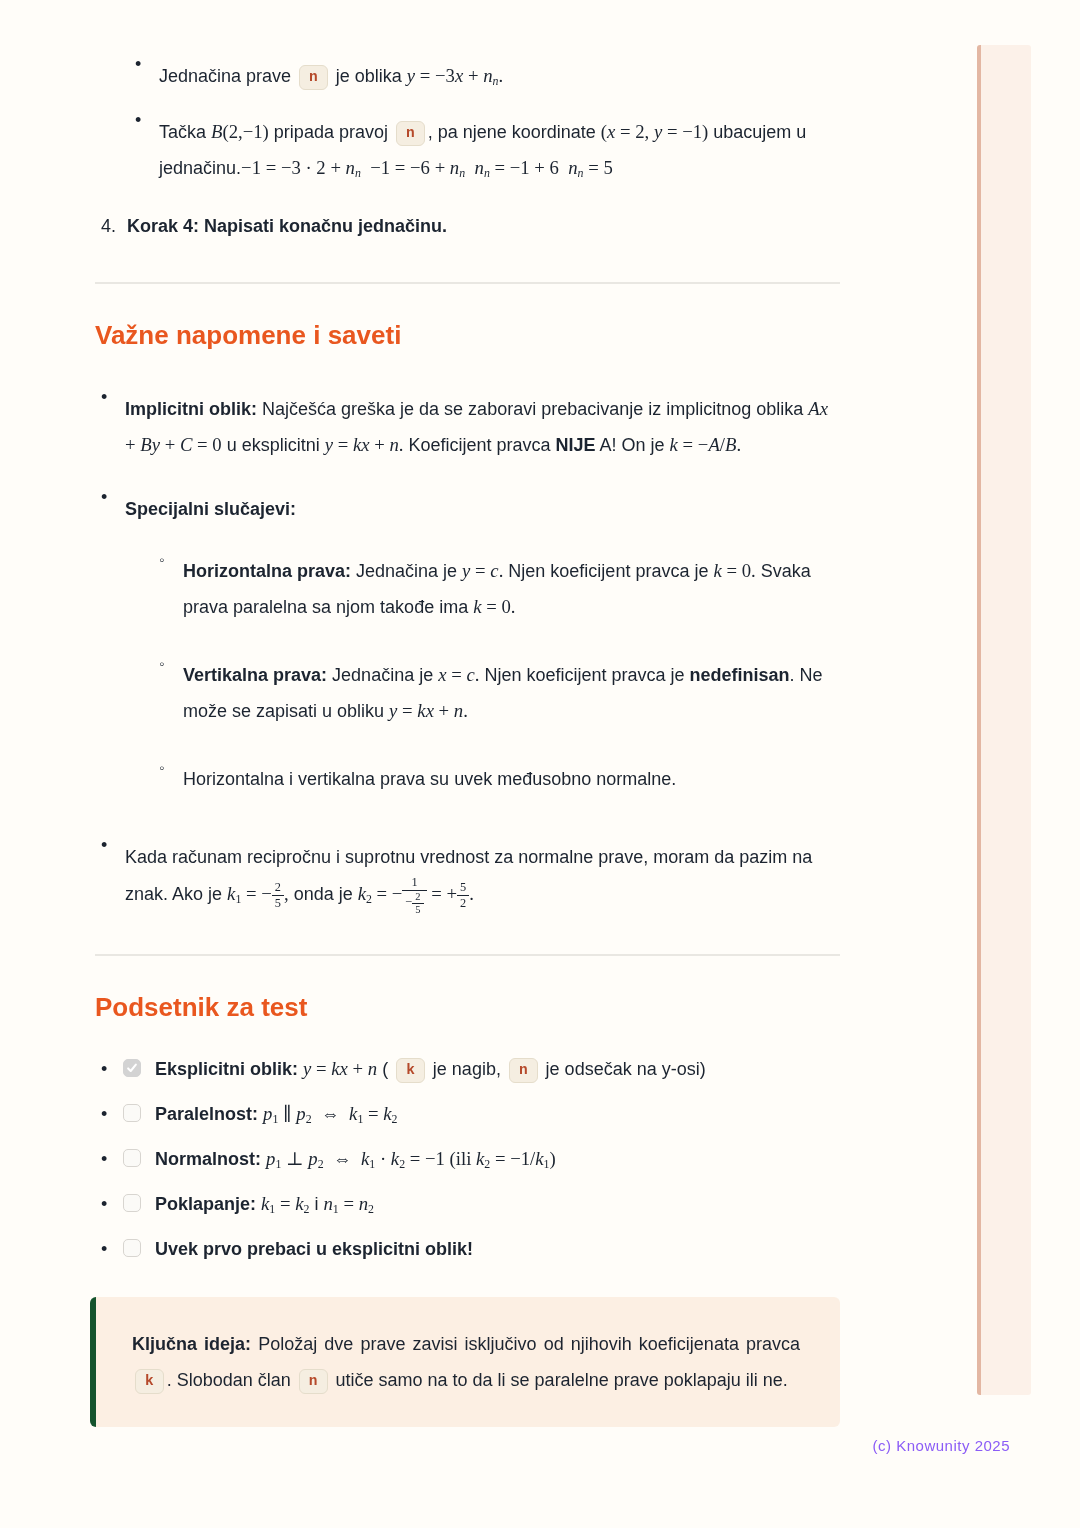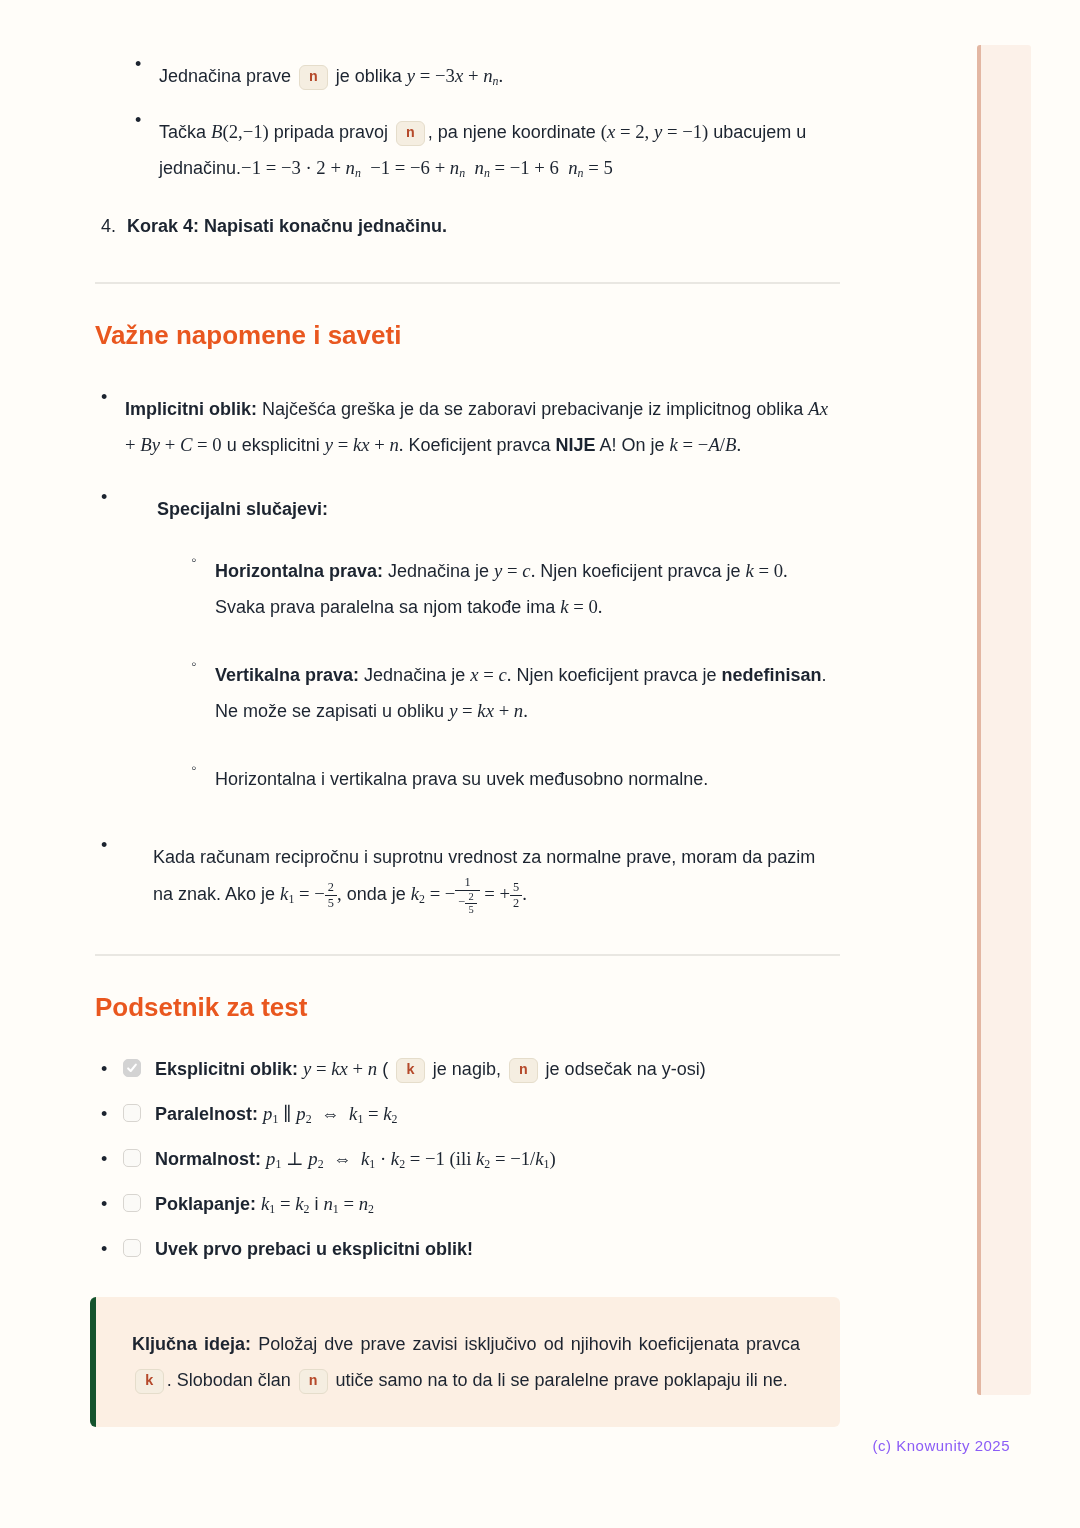--- a/index.html
+++ b/index.html
@@ -93,41 +93,41 @@
   </div>
 
   <hr class="divider">
 
   <h2>Važne napomene i saveti</h2>
   <div class="list-notes">
     <div class="li note-item">
       <span class="bullet"></span>
       <div class="txt"><span class="seg-b">Implicitni oblik:</span><span class="seg-t"> Najčešća greška je da se zaboravi prebacivanje iz implicitnog oblika </span><span class="seg-i">Ax</span><span class="seg-r"> + </span><span class="seg-i">By</span><span class="seg-r"> + </span><span class="seg-i">C</span><span class="seg-r"> = 0</span><span class="seg-t"> u eksplicitni </span><span class="seg-i">y</span><span class="seg-r"> = </span><span class="seg-i">kx</span><span class="seg-r"> + </span><span class="seg-i">n</span><span class="seg-r">.</span><span class="seg-t"> Koeficijent pravca </span><span class="seg-b">NIJE</span><span class="seg-t"> A! On je </span><span class="seg-i">k</span><span class="seg-r"> = −</span><span class="seg-i">A</span><span class="seg-r">/</span><span class="seg-i">B</span><span class="seg-r">.</span></div>
     </div>
-    <div class="li note-item" style="margin-bottom:4px;gap:32px;">
+    <div class="li note-item" style="margin-bottom:4px;">
       <span class="bullet"></span>
       <div class="txt">
         <span><span class="seg-b">Specijalni slučajevi:</span></span>
         <div class="sublist">
           <div class="li sub">
             <span class="bullet"></span>
             <div class="txt"><span class="seg-b">Horizontalna prava:</span><span class="seg-t"> Jednačina je </span><span class="seg-i">y</span><span class="seg-r"> = </span><span class="seg-i">c</span><span class="seg-r">.</span><span class="seg-t"> Njen koeficijent pravca je </span><span class="seg-i">k</span><span class="seg-r"> = 0.</span><span class="seg-t"> Svaka prava paralelna sa njom takođe ima </span><span class="seg-i">k</span><span class="seg-r"> = 0.</span></div>
           </div>
           <div class="li sub">
             <span class="bullet"></span>
             <div class="txt"><span class="seg-b">Vertikalna prava:</span><span class="seg-t"> Jednačina je </span><span class="seg-i">x</span><span class="seg-r"> = </span><span class="seg-i">c</span><span class="seg-r">.</span><span class="seg-t"> Njen koeficijent pravca je </span><span class="seg-b">nedefinisan</span><span class="seg-t">. Ne može se zapisati u obliku </span><span class="seg-i">y</span><span class="seg-r"> = </span><span class="seg-i">kx</span><span class="seg-r"> + </span><span class="seg-i">n</span><span class="seg-r">.</span></div>
           </div>
           <div class="li sub">
             <span class="bullet"></span>
             <div class="txt"><span class="seg-t">Horizontalna i vertikalna prava su uvek međusobno normalne.</span></div>
           </div>
         </div>
       </div>
     </div>
-    <div class="li note-item" style="margin-top:10px;gap:28px;">
+    <div class="li note-item" style="margin-top:10px;">
       <span class="bullet"></span>
       <div class="txt"><span class="seg-t">Kada računam recipročnu i suprotnu vrednost za normalne prave, moram da pazim na znak. Ako je </span><span class="seg-i">k</span><sub class="seg-sr">1</sub><span class="seg-r"> = −</span><span class="frac"><span class="fnum"><span class="seg-r">2</span></span><span class="fden"><span class="seg-r">5</span></span></span><span class="seg-r">,</span><span class="seg-t"> onda je </span><span class="seg-i">k</span><sub class="seg-sr">2</sub><span class="seg-r"> = −</span><span class="frac"><span class="fnum"><span class="seg-r">1</span></span><span class="fden"><span class="seg-r">−</span><span class="frac"><span class="fnum"><span class="seg-r">2</span></span><span class="fden"><span class="seg-r">5</span></span></span></span></span><span class="seg-r"> = +</span><span class="frac"><span class="fnum"><span class="seg-r">5</span></span><span class="fden"><span class="seg-r">2</span></span></span><span class="seg-r">.</span></div>
     </div>
   </div>
 
   <hr class="divider">
 
   <h2>Podsetnik za test</h2>
   <div>
     <div class="check-li">

